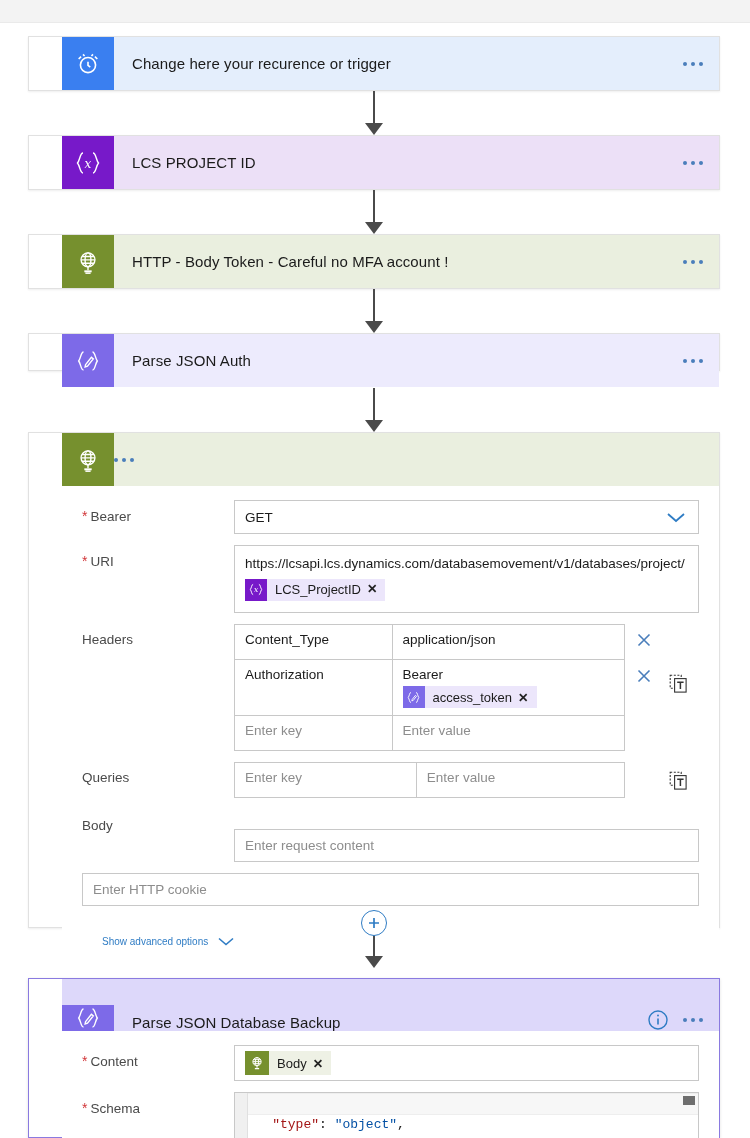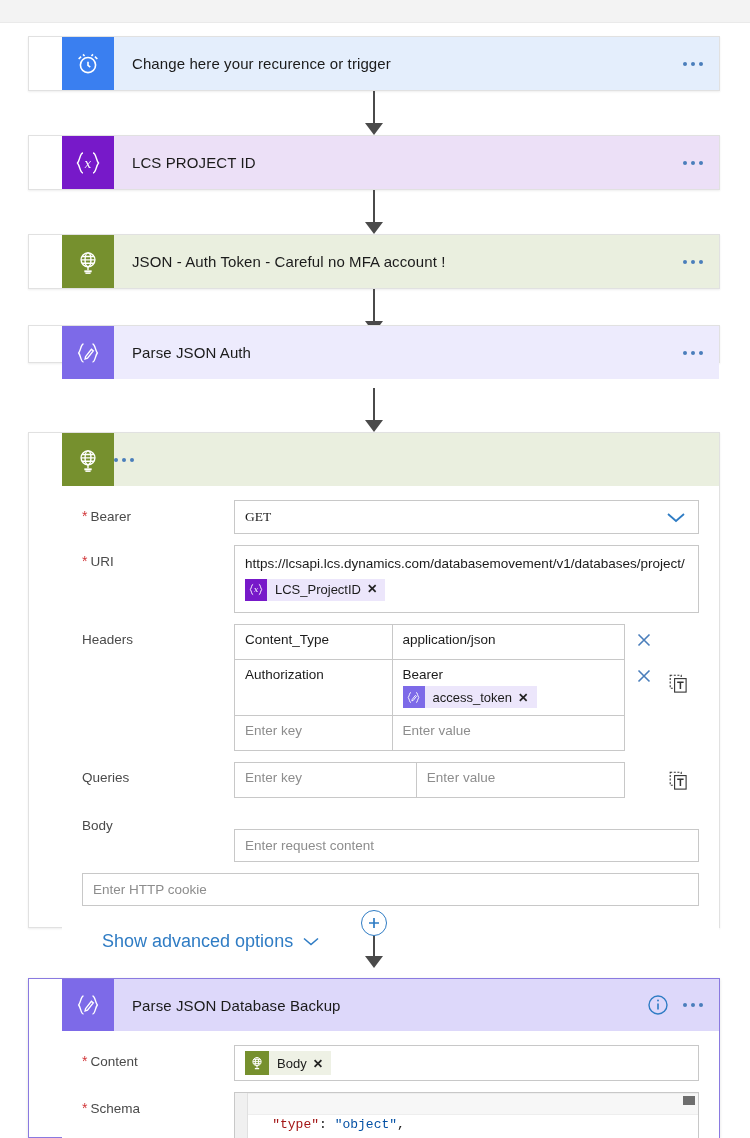--- a/index.html
+++ b/index.html
@@ -140,21 +140,21 @@
     border: 1px solid #c8c8c8;
     background: #fff;
     min-height: 32px;
     padding: 7px 10px;
     font-size: 13.5px;
     color: #1b1b1b;
     display: flex;
     align-items: center;
   }
   .inp.ph { color: #8d8d8d; }
-  .select-wrap { position: relative; font-family: Liberation Serif, serif; }
+  .select-wrap { position: relative; }
   .chev {
     position: absolute;
     right: 12px; top: 50%;
     transform: translateY(-50%);
     line-height: 0;
     pointer-events: none;
   }
   .uri-box {
     box-sizing: border-box;
     border: 1px solid #c8c8c8;
@@ -217,21 +217,21 @@
     cursor: pointer;
   }
   .txtmode {
     position: absolute;
     left: 44px;
     line-height: 0;
     cursor: pointer;
   }
   .link {
     color: #2f7cc4;
-    font-size: 18px;
+    font-size: 10px;
     cursor: pointer;
     display: inline-flex;
     align-items: center;
     gap: 9px;
   }
 
   
   .code-box {
     box-sizing: border-box;
     border: 1px solid #c8c8c8;
@@ -328,34 +328,34 @@
     <div class="icon-tile" style="background:#76902e;">
       <svg width="26" height="26" viewBox="0 0 24 24" fill="none" stroke="#fff" stroke-width="1.3">
         <circle cx="12" cy="10" r="6.4"></circle>
         <ellipse cx="12" cy="10" rx="2.7" ry="6.4"></ellipse>
         <path d="M5.8 10h12.4M6.6 6.9h10.8M6.6 13.1h10.8"></path>
         <path d="M12 16.4v3.1"></path>
         <path d="M8.6 20.6h6.8" stroke-width="1.8"></path>
         <path d="M9.6 22.3h4.8" stroke-width="1.4"></path>
       </svg>
     </div>
-    <div class="card-title">JSON - Auth Token - Careful no MFA account !</div>
+    <div class="card-title">HTTP - Body Token - Careful no MFA account !</div>
     <div class="head-actions">
       <div class="ellipsis">
           <i></i>
           <i></i>
           <i></i>
         </div>
     </div>
   </div>
 </div>
 <div class="conn" style="top:289px;height:36px;"></div>
 <div class="arrowhead" style="top:321px;"></div>
 
-<div class="card" style="top:325px;height:38px;">
+<div class="card" style="top:333px;height:38px;">
   <div class="card-head" style="height:53px;background:#edebfd;">
     <div class="icon-tile" style="background:#7d6ae8;">
       <svg width="30" height="26" viewBox="0 0 30 26" fill="none" stroke="#fff" stroke-width="1.4">
         <path d="M10.5 4c-2.6 0-2.6 6-4.8 9 2.2 3 2.2 9 4.8 9"></path>
         <path d="M19.5 4c2.6 0 2.6 6 4.8 9-2.2 3-2.2 9-4.8 9"></path>
         <path d="M12.6 16.6 18.4 9.3l1.9 1.6-5.8 7.3-2.4.7z"></path>
       </svg>
     </div>
     <div class="card-title">Parse JSON Auth</div>
     <div class="head-actions">
@@ -550,21 +550,21 @@
 <div class="conn" style="top:928px;height:10px;"></div>
 <div class="plus-btn" style="top:910px;">
   <svg width="14" height="14" viewBox="0 0 14 14" fill="none" stroke="#2f7cc4" stroke-width="1.7">
     <path d="M7 2v10M2 7h10"></path>
   </svg>
 </div>
 <div class="conn" style="top:936px;height:24px;"></div>
 <div class="arrowhead" style="top:956px;"></div>
 
 <div class="card selected" style="top:978px;height:160px;">
-  <div class="card-head" style="height:52px;background:#ddd8fa;">
+  <div class="card-head" style="height:52px;background:#ddd8fa;align-items:flex-end;">
     <div class="icon-tile" style="background:#7d6ae8;">
       <svg width="30" height="26" viewBox="0 0 30 26" fill="none" stroke="#fff" stroke-width="1.4">
         <path d="M10.5 4c-2.6 0-2.6 6-4.8 9 2.2 3 2.2 9 4.8 9"></path>
         <path d="M19.5 4c2.6 0 2.6 6 4.8 9-2.2 3-2.2 9-4.8 9"></path>
         <path d="M12.6 16.6 18.4 9.3l1.9 1.6-5.8 7.3-2.4.7z"></path>
       </svg>
     </div>
     <div class="card-title">Parse JSON Database Backup</div>
     <div class="head-actions">
       <span class="info-icon">

